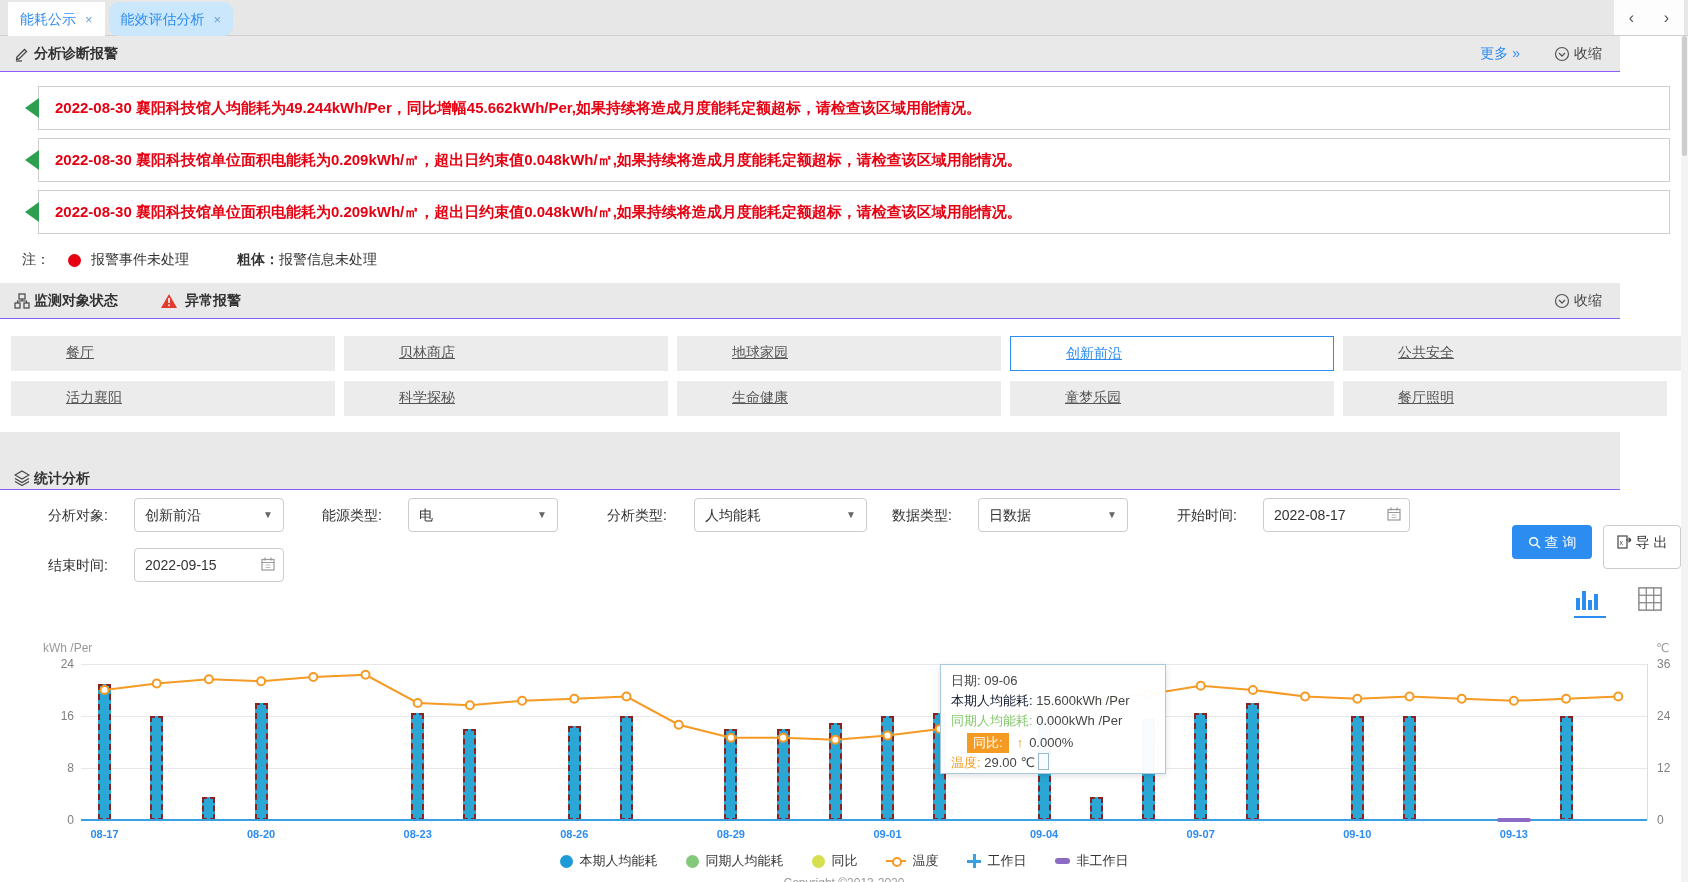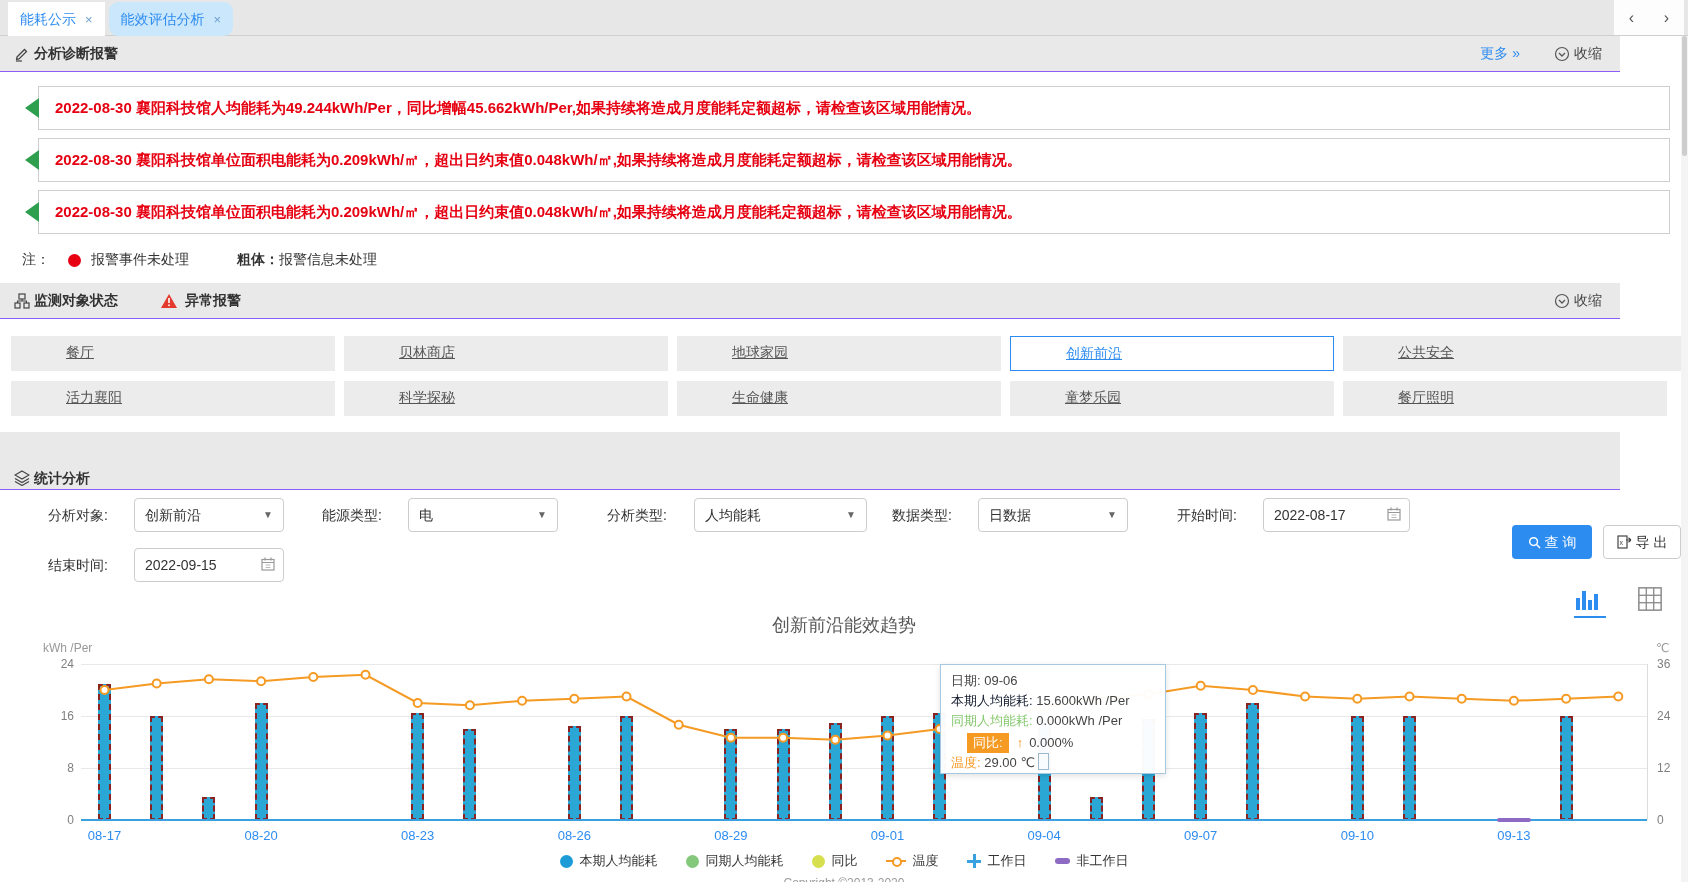--- a/index.html
+++ b/index.html
@@ -30,28 +30,28 @@
   
   .mon-btn{position:absolute;height:35px;box-sizing:border-box;background:#ececec;color:#555;font-size:14px;line-height:33px;padding-left:55px;cursor:pointer;}
   .mon-btn span{text-decoration:underline;}
   .mon-btn.sel{background:#fff;border:1px solid #2d8cf0;color:#2d8cf0;}
   
   .flabel{position:absolute;height:36px;line-height:36px;font-size:14px;color:#333;white-space:nowrap;}
   .selectbox,.datebox{position:absolute;height:34px;border:1px solid #ccc;border-radius:4px;background:#fff;box-sizing:border-box;font-size:14px;color:#333;line-height:32px;padding:0 10px;cursor:pointer;}
   .selectbox .arrow{position:absolute;right:10px;top:0;color:#666;font-size:10px;}
   .datebox svg{position:absolute;right:8px;top:8px;}
   .btn-primary{position:absolute;height:34px;background:#2d8cf0;border-radius:4px;color:#fff;font-size:14px;text-align:center;line-height:34px;cursor:pointer;}
-  .btn-plain{position:absolute;height:34px;background:#fff;border:1px solid #ccc;border-radius:4px;color:#333;font-size:14px;text-align:center;line-height:32px;box-sizing:border-box;cursor:pointer;}
+  .btn-plain{position:absolute;height:44px;background:#fff;border:1px solid #ccc;border-radius:4px;color:#333;font-size:14px;text-align:center;line-height:32px;box-sizing:border-box;cursor:pointer;}
   
   #chart-title{position:absolute;left:0;top:613px;width:1688px;text-align:center;font-size:18px;color:#595959;}
   .axis-unit{position:absolute;font-size:12px;color:#999;}
   .grid{position:absolute;height:1px;background:#e8e8e8;}
   .tick{position:absolute;font-size:12px;color:#808080;}
   .bar{position:absolute;box-sizing:border-box;background:#2aa7d4;border:2px dashed #8a2222;}
-  .xlab{position:absolute;font-size:13px;color:#2d8cf0;text-align:center;width:60px;}
+  .xlab{position:absolute;font-size:11px;color:#2d8cf0;text-align:center;width:60px;font-weight:bold;}
   
   #legend{position:absolute;left:0;top:852px;width:1688px;display:flex;justify-content:center;align-items:center;gap:28px;}
   .legend-item{display:flex;align-items:center;font-size:13px;color:#333;cursor:pointer;}
   .lm{margin-right:7px;display:inline-block;}
   .lm.circle{width:13px;height:13px;border-radius:50%;}
   .lm.dash{width:15px;height:6px;border-radius:3px;}
   .lm.plus{position:relative;width:14px;height:14px;}
   .lm.plus i{position:absolute;background:#3aa1e0;}
   .lm.linec{position:relative;width:20px;height:10px;}
   .lm.linec .ln{position:absolute;left:0;top:4px;width:20px;height:2px;background:#f59a23;}
@@ -238,21 +238,20 @@
       <svg width="28" height="26" viewBox="0 0 28 28">
           <rect x="2" y="2" width="24" height="24" fill="none" stroke="#8a8a8a" stroke-width="1.6"></rect>
           <line x1="10" y1="2" x2="10" y2="26" stroke="#8a8a8a" stroke-width="1.4"></line>
           <line x1="18" y1="2" x2="18" y2="26" stroke="#8a8a8a" stroke-width="1.4"></line>
           <line x1="2" y1="10" x2="26" y2="10" stroke="#8a8a8a" stroke-width="1.4"></line>
           <line x1="2" y1="18" x2="26" y2="18" stroke="#8a8a8a" stroke-width="1.4"></line>
         </svg>
     </div>
   </div>
 
-  <div id="chart-title">创新前沿能效趋势</div>
   <div class="axis-unit" style="left:43px;top:641px;">kWh /Per</div>
   <div class="axis-unit" style="left:1656px;top:641px;">℃</div>
   <div id="plot-host">
       <div class="tick" style="left: 50px; top: 813px; width: 24px; text-align: right;">0</div>
       <div class="grid" style="left: 81px; top: 768px; width: 1566px;"></div>
       <div class="tick" style="left: 50px; top: 761px; width: 24px; text-align: right;">8</div>
       <div class="grid" style="left: 81px; top: 716px; width: 1566px;"></div>
       <div class="tick" style="left: 50px; top: 709px; width: 24px; text-align: right;">16</div>
       <div class="grid" style="left: 81px; top: 664px; width: 1566px;"></div>
       <div class="tick" style="left: 50px; top: 657px; width: 24px; text-align: right;">24</div>

